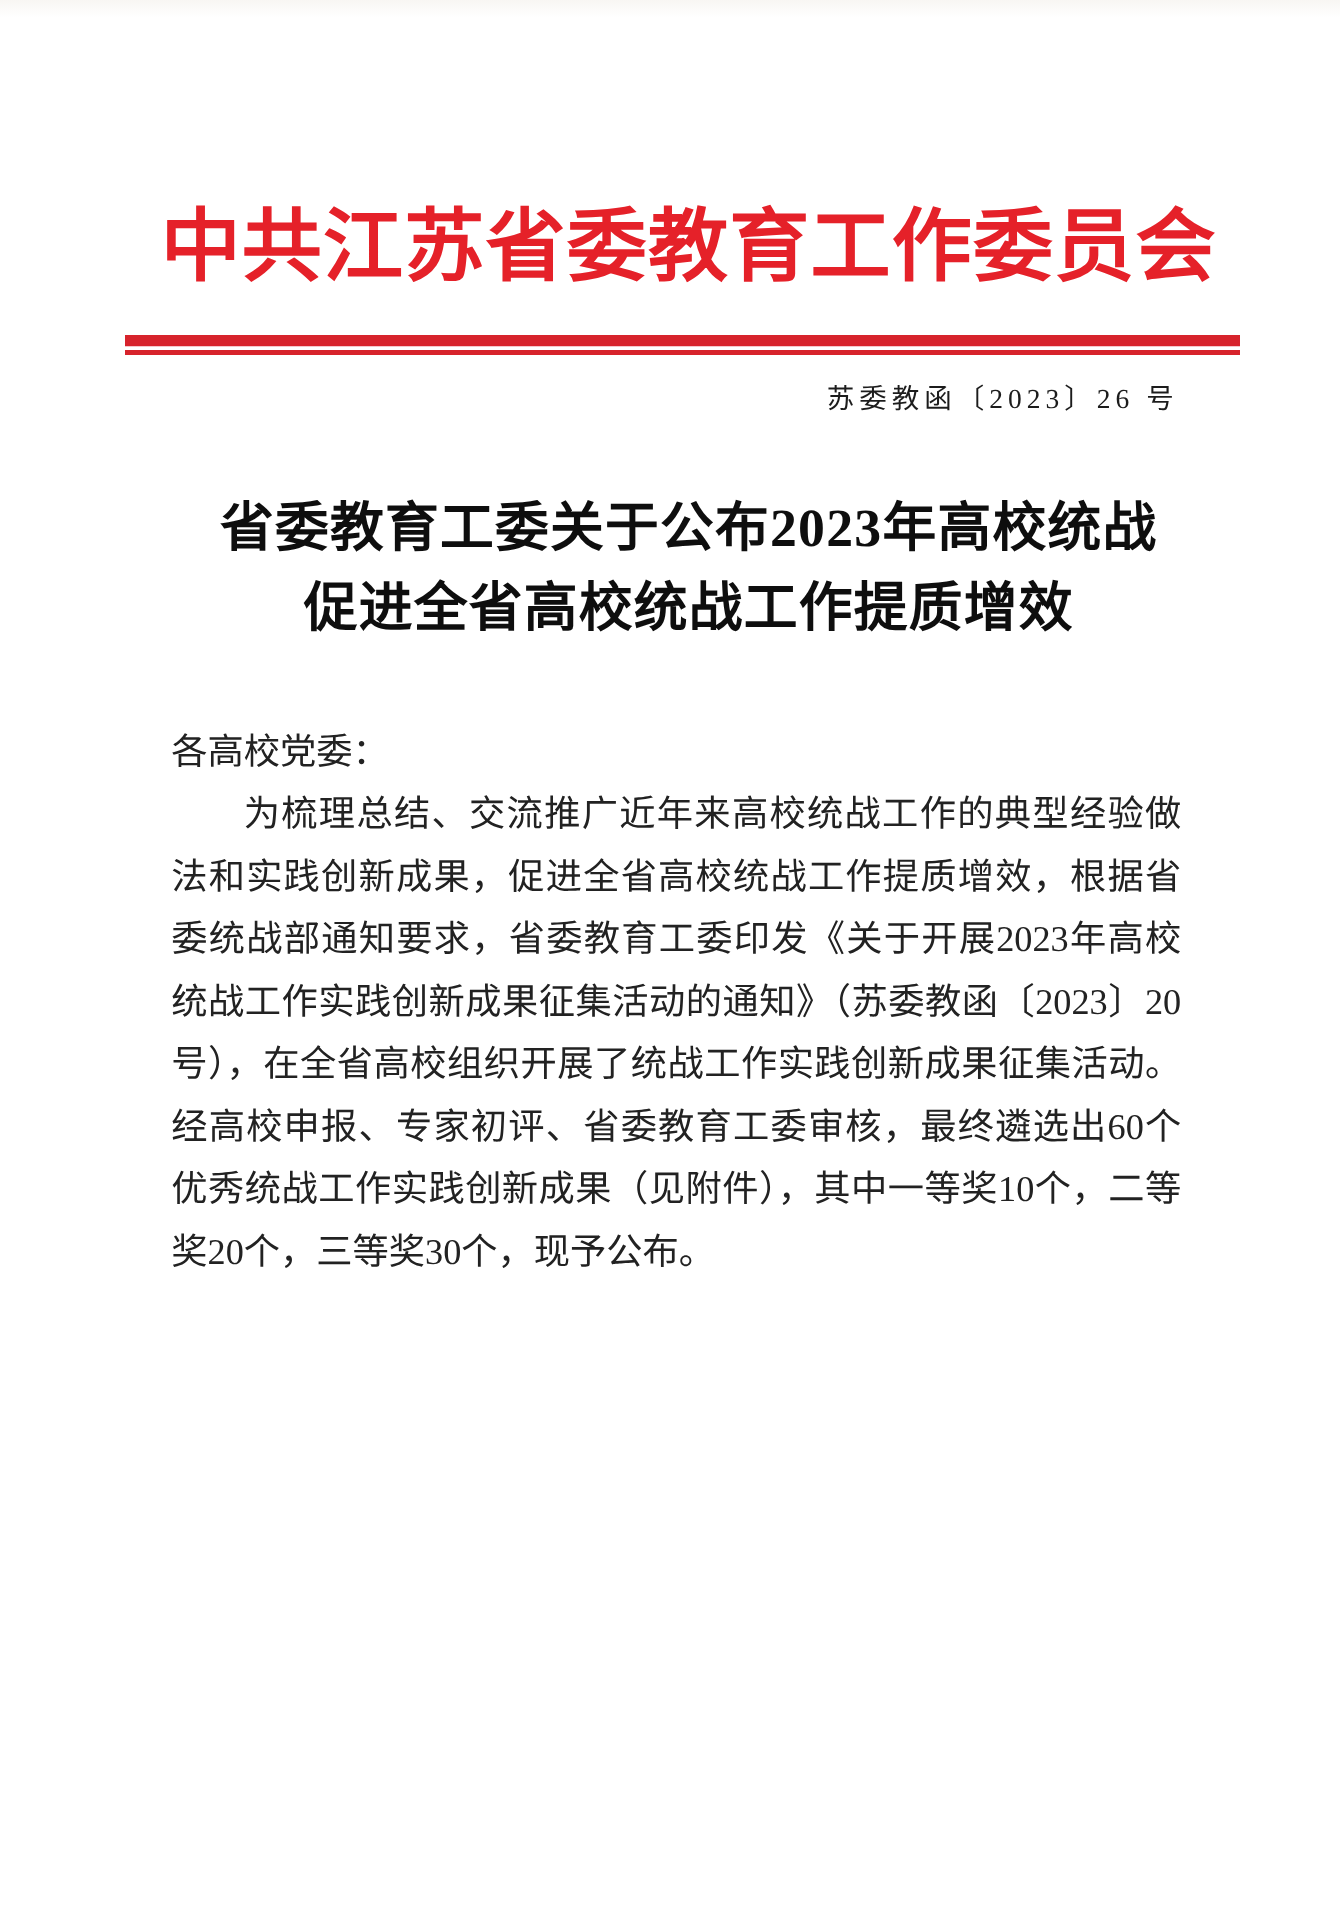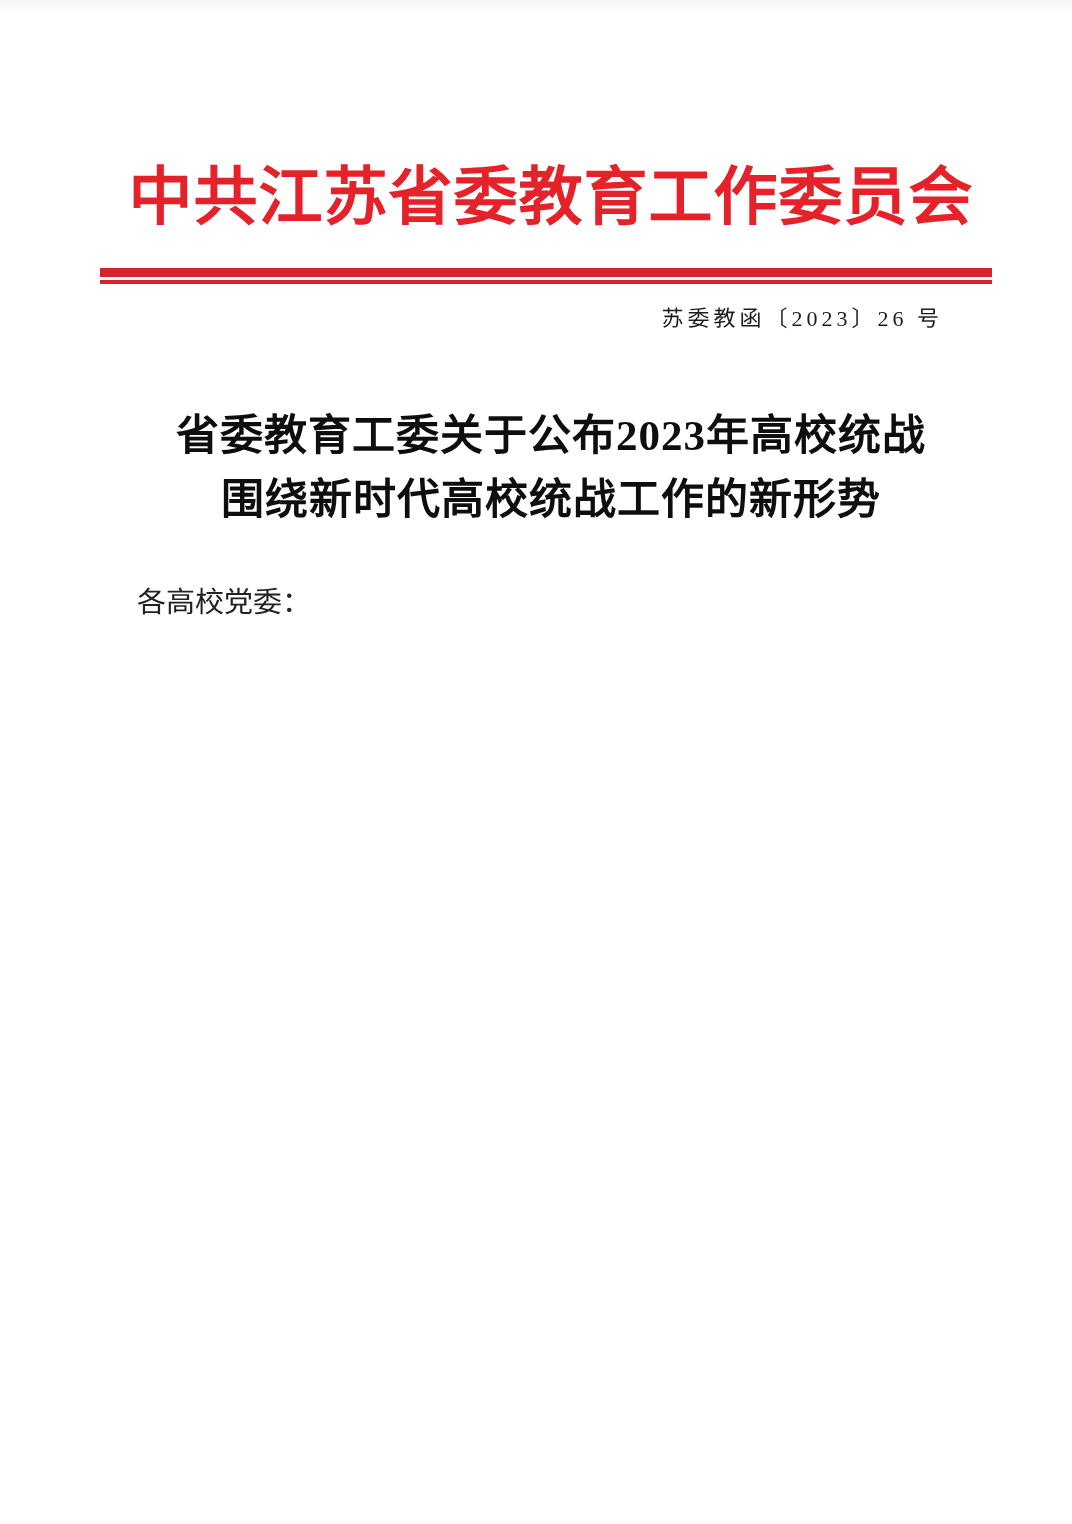--- a/index.html
+++ b/index.html
@@ -59,21 +59,21 @@
     letter-spacing: 4px;
     color: #1c1c1c;
     white-space: nowrap;
   }
   
   .doc-title {
     position: absolute;
     top: 392px;
     left: 30px;
     right: 0;
-    margin: 12px;
+    margin: 0;
     text-align: center;
     font-size: 43px;
     font-weight: bold;
     line-height: 64px;
     letter-spacing: 1px;
     color: #0e0e0e;
   }
   .doc-title .t-line { display: block; white-space: nowrap; }
   
   .doc-body {
@@ -98,25 +98,26 @@
 
   <div class="divider-top">
     <div class="bar thick"></div>
     <div class="bar thin"></div>
   </div>
 
   <div class="doc-number">苏委教函〔2023〕26 号</div>
 
   <h1 class="doc-title">
     <span class="t-line">省委教育工委关于公布2023年高校统战</span>
-    <span class="t-line">围绕新时代高校统战工作的新形势</span>
+    <span class="t-line">促进全省高校统战工作提质增效</span>
   </h1>
 
   <div class="doc-body">
     <p class="salutation">各高校党委：</p>
+    <p class="para">为梳理总结、交流推广近年来高校统战工作的典型经验做法和实践创新成果，促进全省高校统战工作提质增效，根据省委统战部通知要求，省委教育工委印发《关于开展2023年高校统战工作实践创新成果征集活动的通知》（苏委教函〔2023〕20号），在全省高校组织开展了统战工作实践创新成果征集活动。经高校申报、专家初评、省委教育工委审核，最终遴选出60个优秀统战工作实践创新成果（见附件），其中一等奖10个，二等奖20个，三等奖30个，现予公布。</p>
   </div>
 
   <div class="divider-bottom">
     <div class="bar thin"></div>
     <div class="bar thick"></div>
   </div>
 
 </div>
 
 </body></html>

